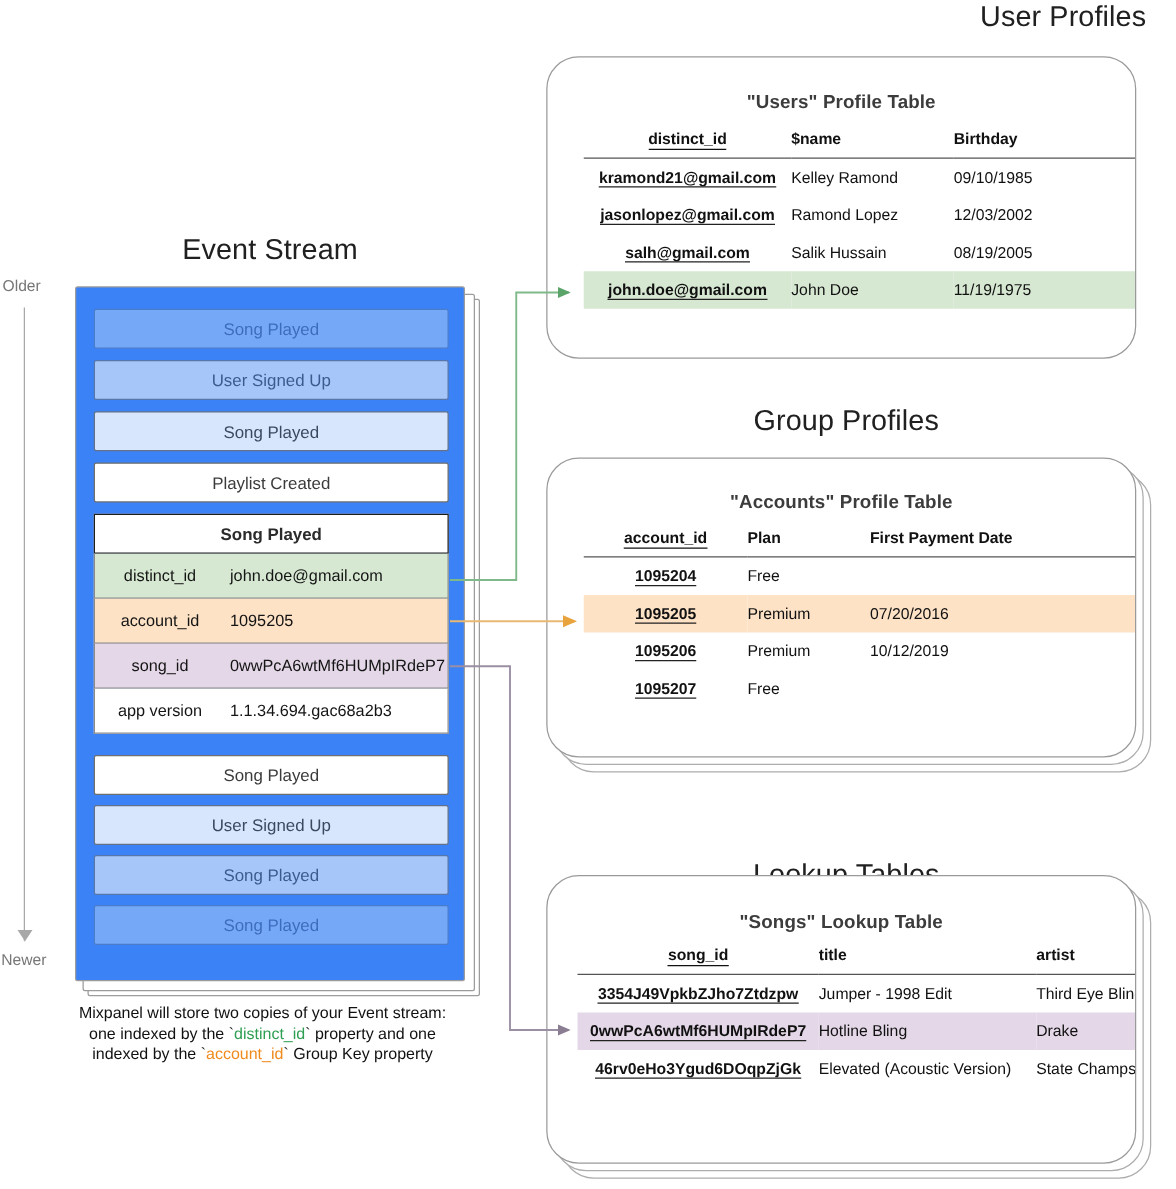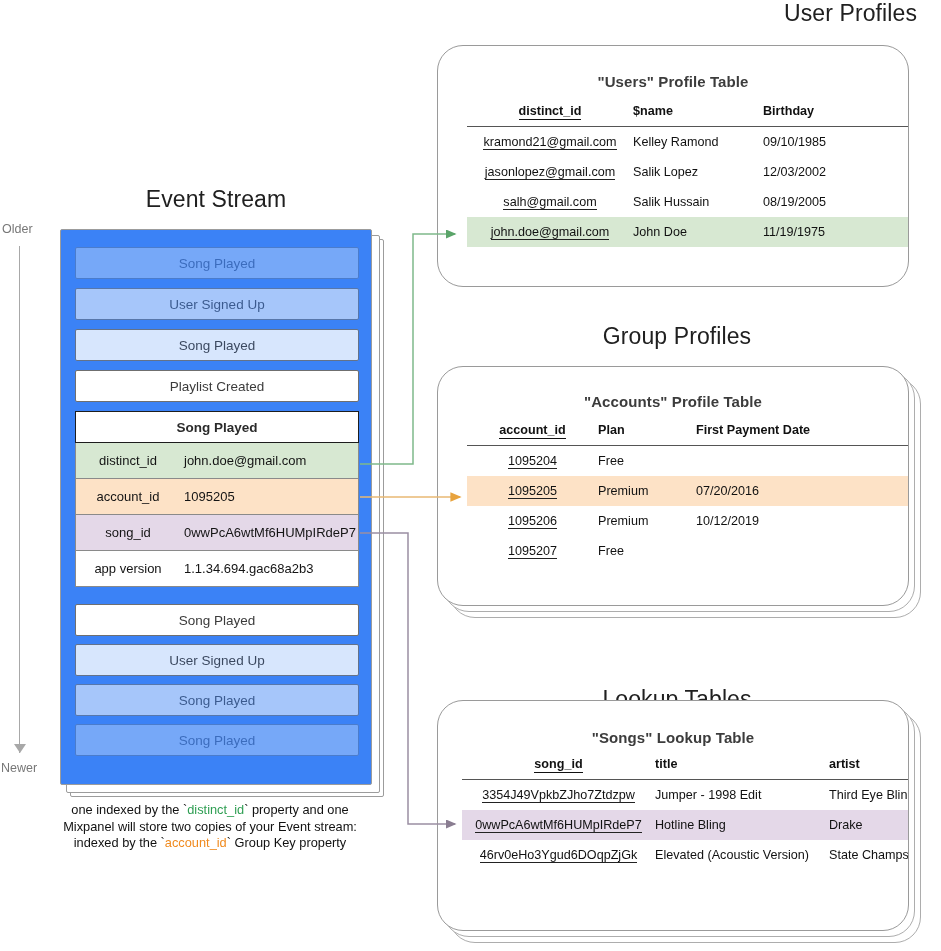--- a/index.html
+++ b/index.html
@@ -178,21 +178,21 @@
     vertical-align: bottom;
   }
   table.dtable th.under span { border-bottom: 1.6px solid #111; padding-bottom: 1px; }
   table.dtable td {
     padding: 0;
     height: 30px;
     white-space: nowrap;
     vertical-align: middle;
   }
   table.dtable tr.headrow th { border-bottom: 1.5px solid #555; }
-  .c-center { text-align: center; }
+  .c-center { text-align: center; font-weight: bold; }
   .c-left { text-align: left; }
   .underlined { border-bottom: 1px solid #222; padding-bottom: 0px; }
 
   tr.hl-green td { background: #d7e8d2; }
   tr.hl-orange td { background: #fde2c6; }
   tr.hl-purple td { background: #e4d8e8; }
 
   
   svg#connectors {
     position: absolute;
@@ -263,24 +263,24 @@
     </div>
     <div class="ev faded-2" style="top:454px;">
       <span>Song Played</span>
     </div>
     <div class="ev faded-1" style="top:494px;">
       <span>Song Played</span>
     </div>
   </div>
 
   <div id="stream-caption">
+    <div>Mixpanel will store two copies of your Event stream:</div>
     <div>
       <span>one indexed by the `</span><span class="tok-green">distinct_id</span><span>` property and one</span>
     </div>
-    <div>Mixpanel will store two copies of your Event stream:</div>
     <div>
       <span>indexed by the `</span><span class="tok-orange">account_id</span><span>` Group Key property</span>
     </div>
   </div>
 </div>
 
 <div class="section-title" style="left:437px; top:0px; width:480px;text-align:right;">User Profiles</div>
 
 <div class="card-stack" style="left:437px; top:45px; width:486px; height:242px;">
   <div class="card-main" style="width:472px; height:242px;">
@@ -298,21 +298,21 @@
         <th class="c-left"><span>$name</span></th>
         <th class="c-left"><span>Birthday</span></th>
       </tr>
       <tr>
         <td class="c-center"><span class="underlined">kramond21@gmail.com</span></td>
         <td class="c-left">Kelley Ramond</td>
         <td class="c-left">09/10/1985</td>
       </tr>
       <tr>
         <td class="c-center"><span class="underlined">jasonlopez@gmail.com</span></td>
-        <td class="c-left">Salik Lopez</td>
+        <td class="c-left">Ramond Lopez</td>
         <td class="c-left">12/03/2002</td>
       </tr>
       <tr>
         <td class="c-center"><span class="underlined">salh@gmail.com</span></td>
         <td class="c-left">Salik Hussain</td>
         <td class="c-left">08/19/2005</td>
       </tr>
       <tr class="hl-green">
         <td class="c-center"><span class="underlined">john.doe@gmail.com</span></td>
         <td class="c-left">John Doe</td>

